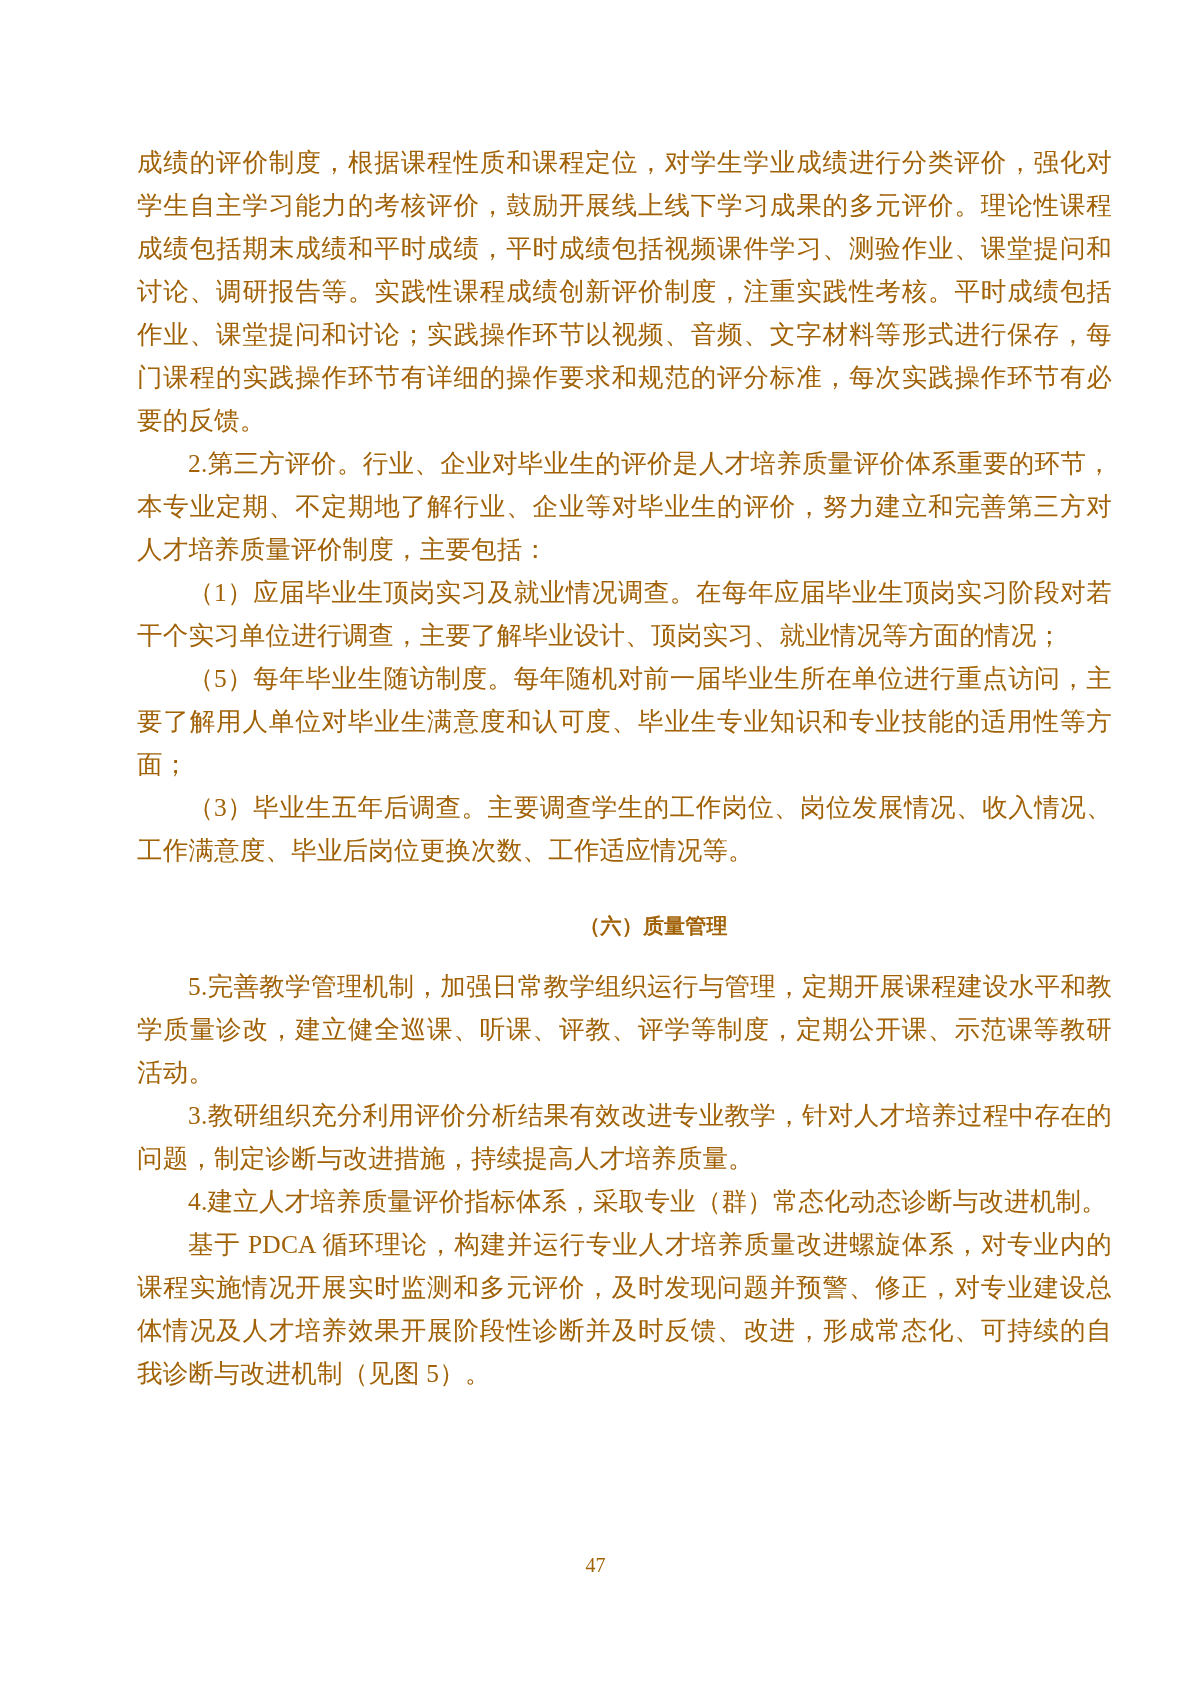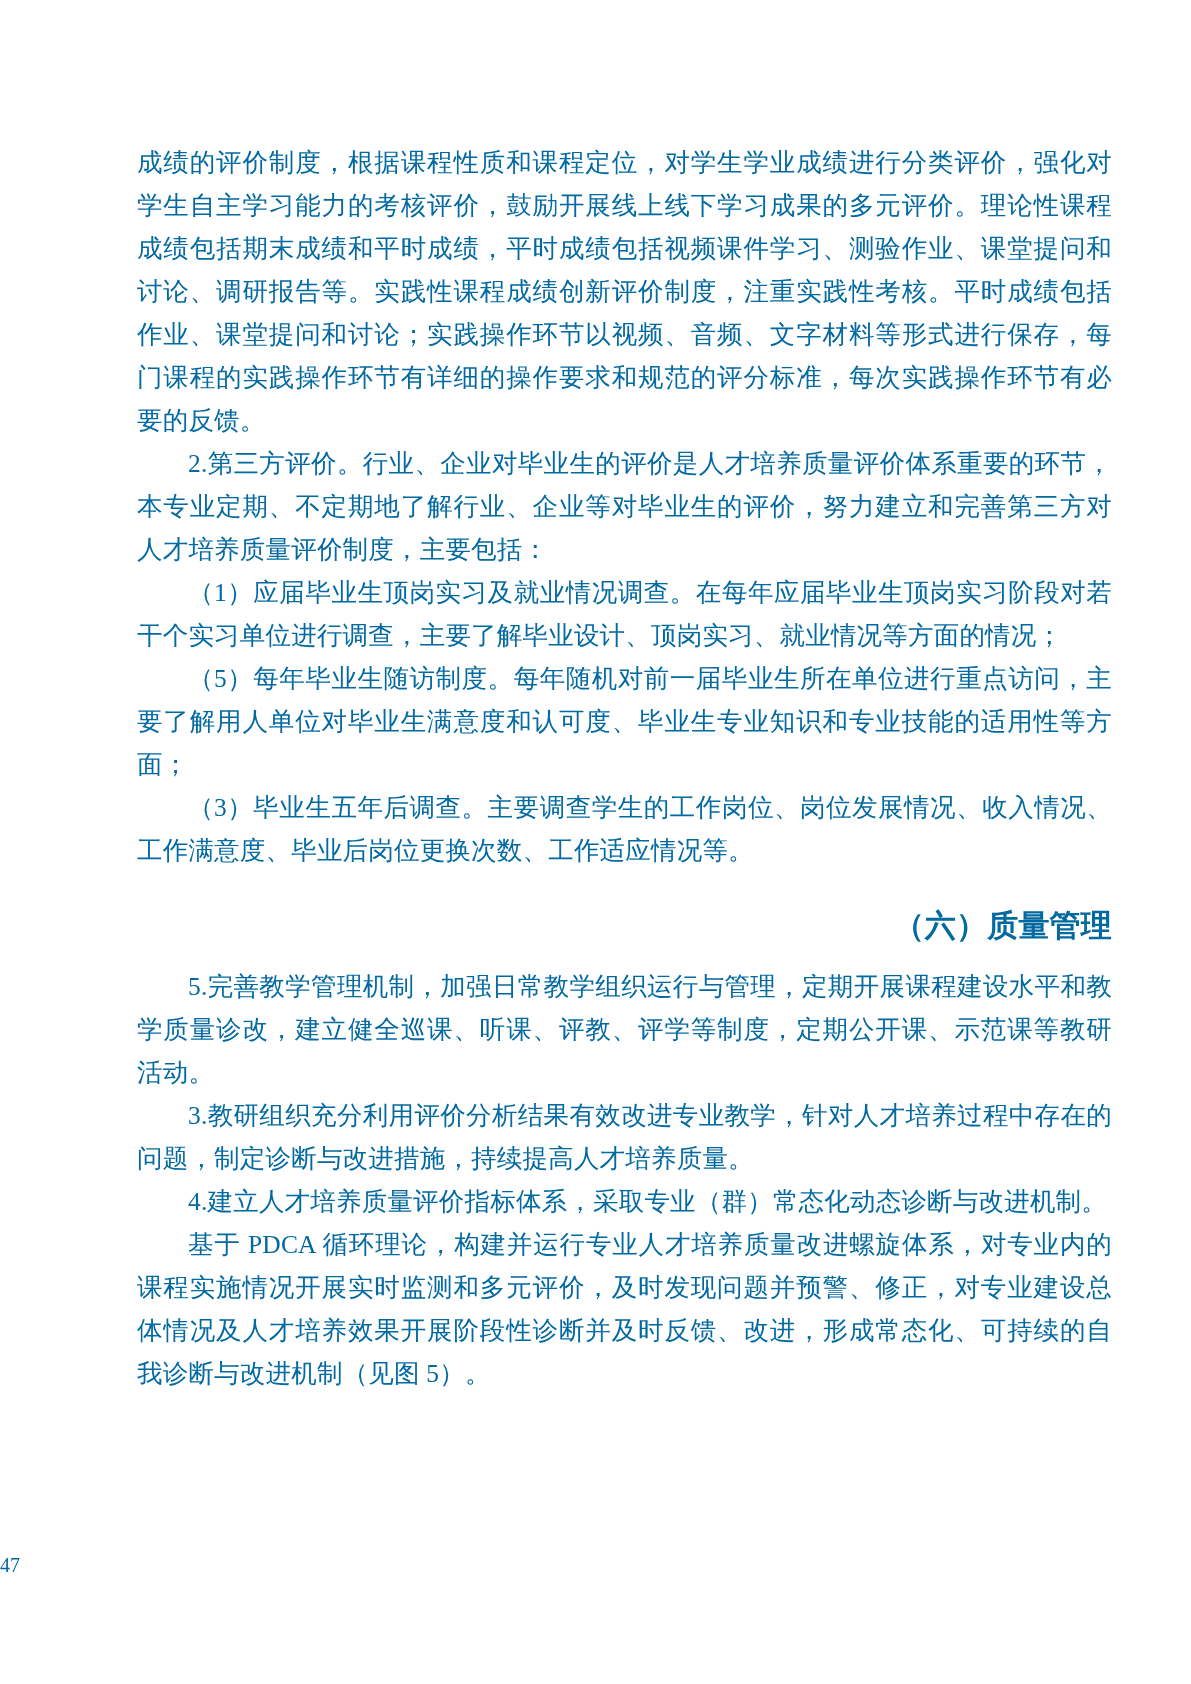--- a/index.html
+++ b/index.html
@@ -6,21 +6,21 @@
     margin: 0;
     padding: 0;
     background: #e8e8e8;
   }
   .page {
     position: relative;
     width: 1191px;
     height: 1684px;
     margin: 0 auto;
     background: #ffffff;
-    color: #0369a1;
+    color: #a16207;
     font-family: "Liberation Serif", "DejaVu Serif", serif;
     overflow: hidden;
   }
   .content {
     position: absolute;
     left: 137px;
     top: 141px;
     width: 975px;
     font-size: 25.5px;
     line-height: 43px;
@@ -29,32 +29,32 @@
   }
   .para {
     margin: 0;
     text-indent: 2em;
   }
   .para.no-indent {
     text-indent: 0;
   }
   .section-heading {
     margin: 30px 0 15px 0;
-    font-size: 31px;
+    font-size: 21px;
     font-weight: bold;
     line-height: 48px;
     text-indent: 58px;
-    text-align: right;
+    text-align: center;
   }
   .page-number {
     position: absolute;
     left: 0;
     top: 1552px;
     width: 100%;
-    text-align: left;
+    text-align: center;
     font-size: 20px;
     line-height: 26px;
   }
 </style>
 </head>
 <body>
 
 <div class="page">
   <div class="content">
     <p class="para no-indent">成绩的评价制度，根据课程性质和课程定位，对学生学业成绩进行分类评价，强化对学生自主学习能力的考核评价，鼓励开展线上线下学习成果的多元评价。理论性课程成绩包括期末成绩和平时成绩，平时成绩包括视频课件学习、测验作业、课堂提问和讨论、调研报告等。实践性课程成绩创新评价制度，注重实践性考核。平时成绩包括作业、课堂提问和讨论；实践操作环节以视频、音频、文字材料等形式进行保存，每门课程的实践操作环节有详细的操作要求和规范的评分标准，每次实践操作环节有必要的反馈。</p>

